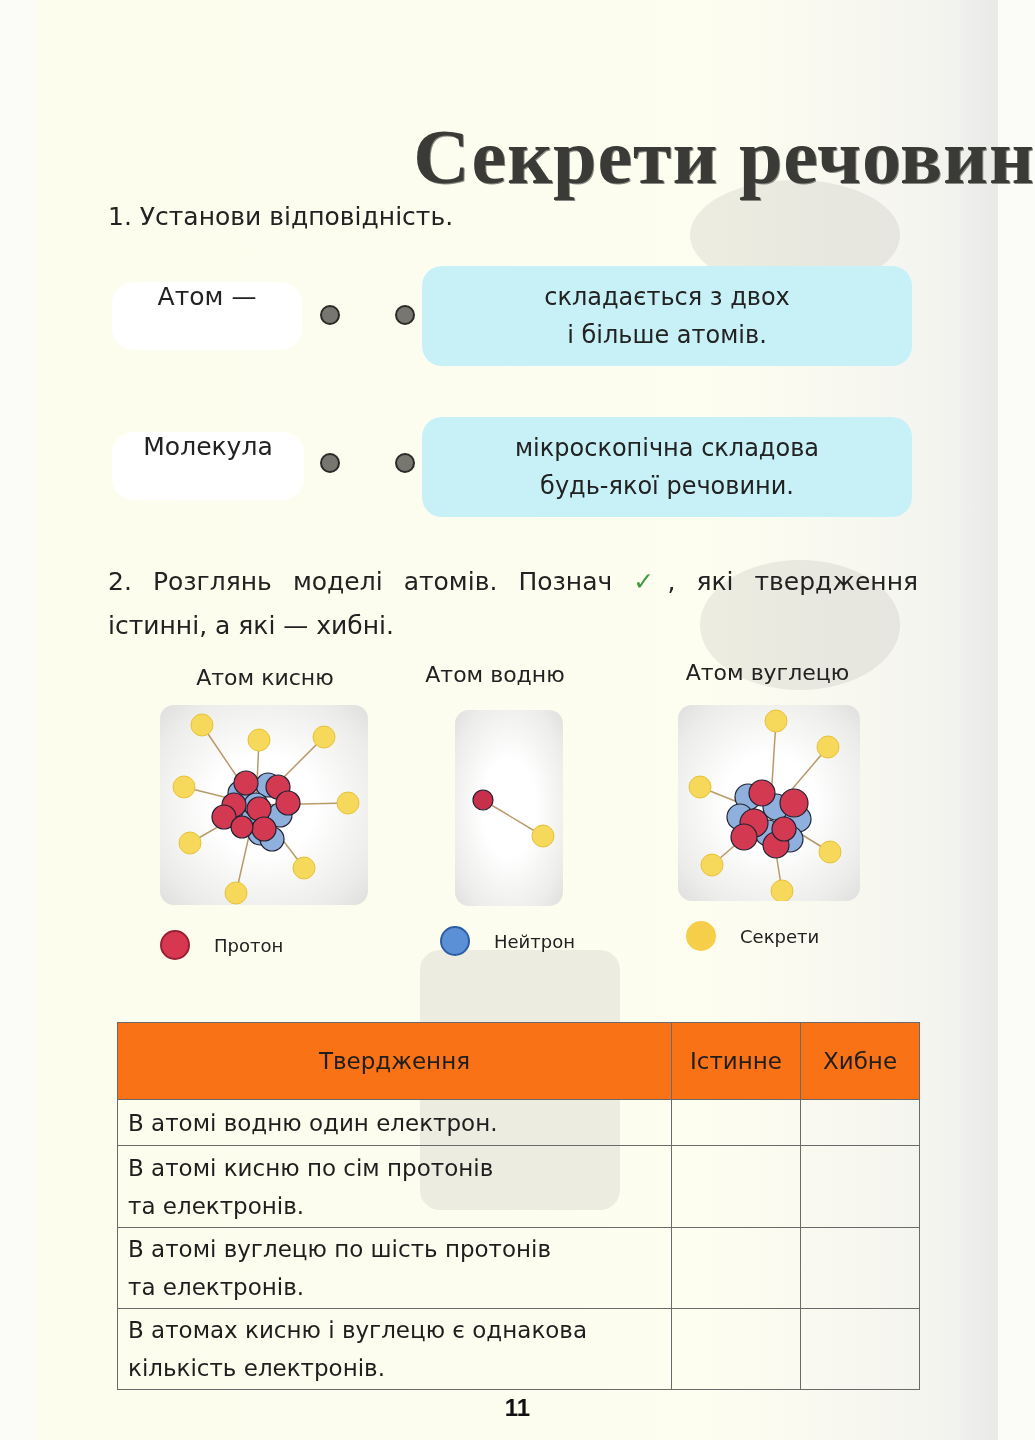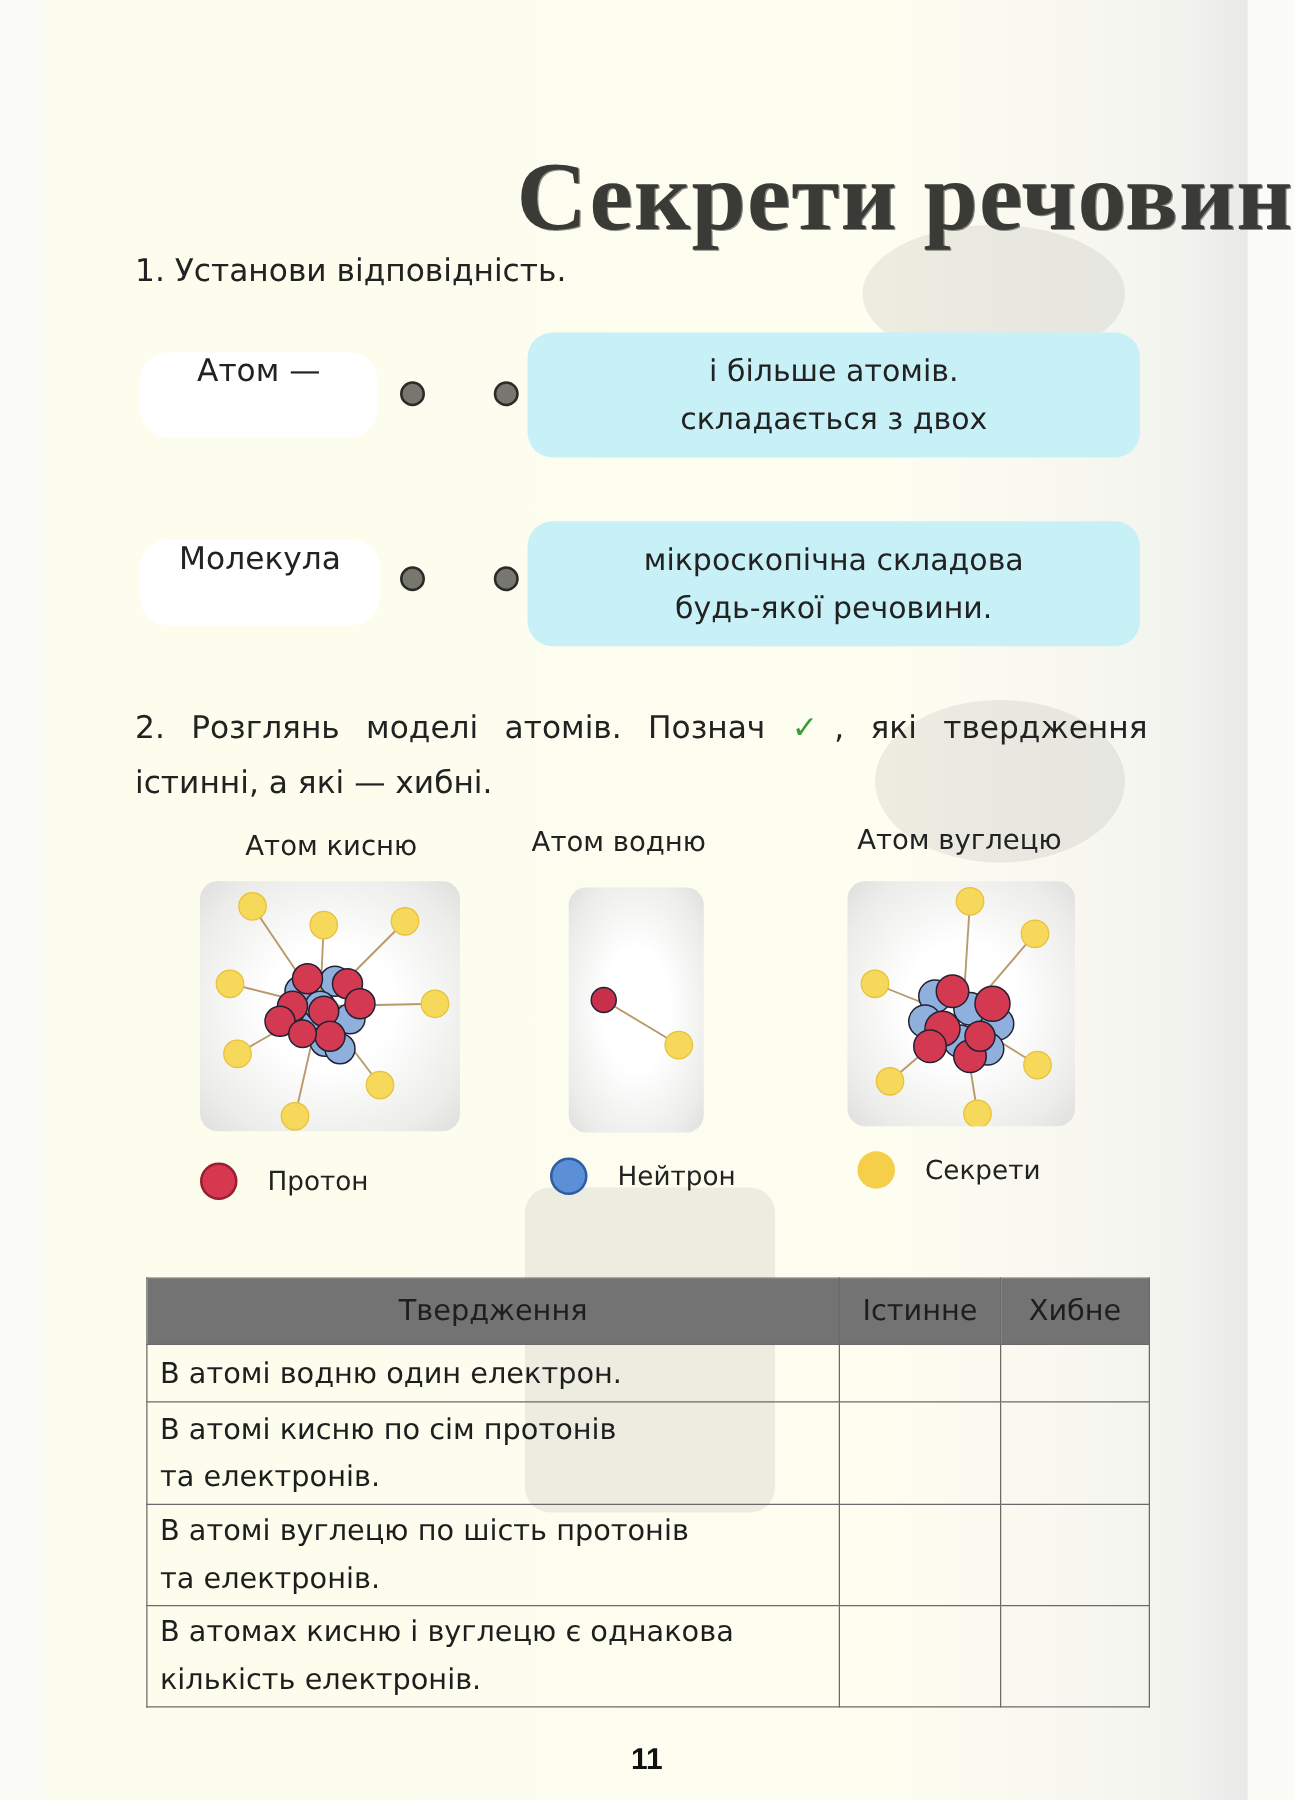--- a/index.html
+++ b/index.html
@@ -52,31 +52,31 @@
     }
     .atom-label {
       position: absolute; font-size: 22px; color: #222; text-align: center;
     }
     .atom-card {
       position: absolute; border-radius: 14px;
       background: radial-gradient(ellipse at center, #ffffff 35%, #ececea 80%, #dededc 100%);
     }
     .atom-card svg { position: absolute; left: 0; top: 0; }
 
-    .legend-item { position: absolute; display: flex; align-items: center; font-size: 21px; color: #222; }
+    .legend-item { position: absolute; display: flex; align-items: center; font-size: 18px; color: #222; }
     .legend-swatch { width: 30px; height: 30px; border-radius: 50%; margin-right: 24px; box-sizing: border-box; }
 
     table.statements {
       position: absolute; left: 117px; top: 1022px; width: 803px;
       border-collapse: collapse; font-family: "DejaVu Sans", sans-serif;
       font-size: 23px; color: #1e1e1e;
     }
     table.statements th, table.statements td { border: 1.5px solid #6a6a6a; }
     table.statements th {
-      background: #737373; font-weight: normal; height: 44px; padding: 4px 6px;
+      background: #f97316; font-weight: normal; height: 44px; padding: 16px 6px;
     }
     table.statements td { vertical-align: middle; padding: 2px 10px; line-height: 38px; }
     table.statements td.check { width: 108px; }
     table.statements td.check2 { width: 98px; }
 
     .page-number {
       position: absolute; left: 0; width: 1035px; top: 1394px; text-align: center;
       font-family: "Liberation Sans", sans-serif; font-size: 24px; font-weight: bold; color: #111;
     }
   </style>
@@ -102,22 +102,22 @@
   <span>Молекула</span>
 </div>
 
 <div class="dot" style="left:320px;top:305px;"></div>
 <div class="dot" style="left:395px;top:305px;"></div>
 <div class="dot" style="left:320px;top:453px;"></div>
 <div class="dot" style="left:395px;top:453px;"></div>
 
 <div class="def-box" style="top:266px;">
   <div>
+    <div>складається з двох</div>
     <div>і більше атомів.</div>
-    <div>складається з двох</div>
   </div>
 </div>
 <div class="def-box" style="top:417px;">
   <div>
     <div>мікроскопічна складова</div>
     <div>будь-якої речовини.</div>
   </div>
 </div>
 
 <div class="task task2">

